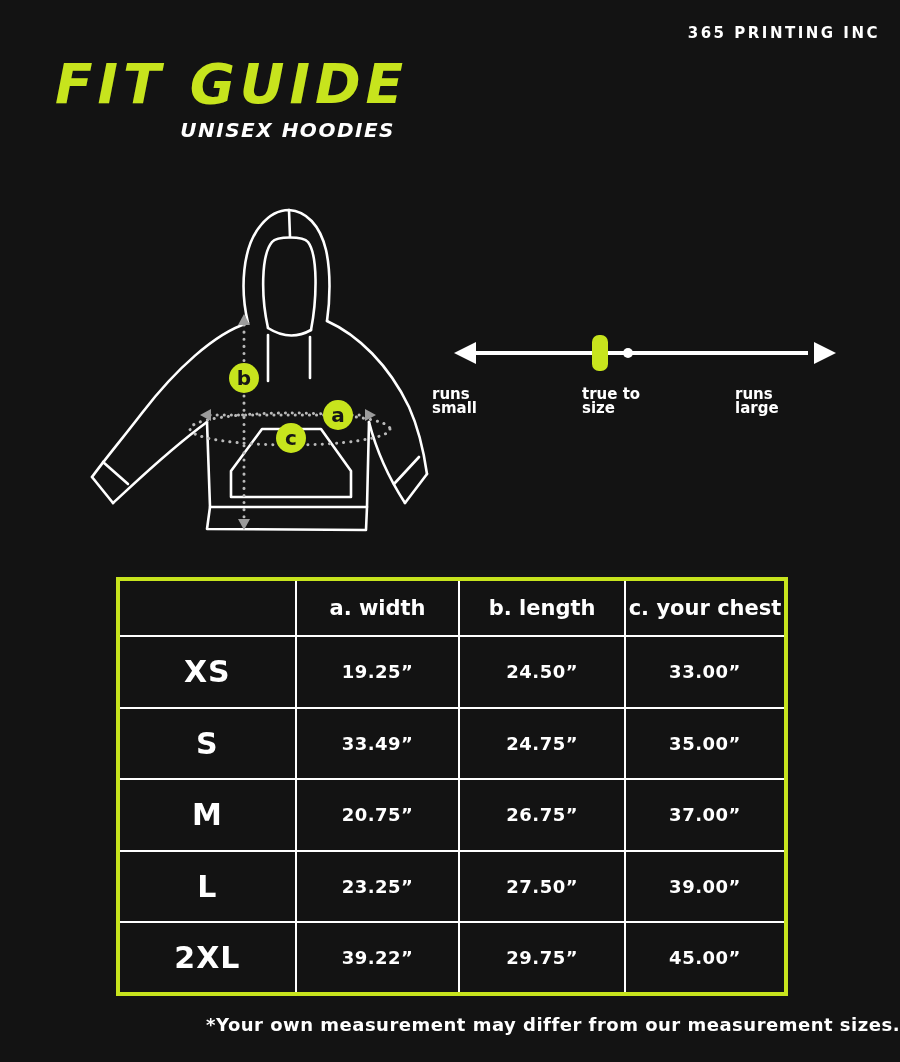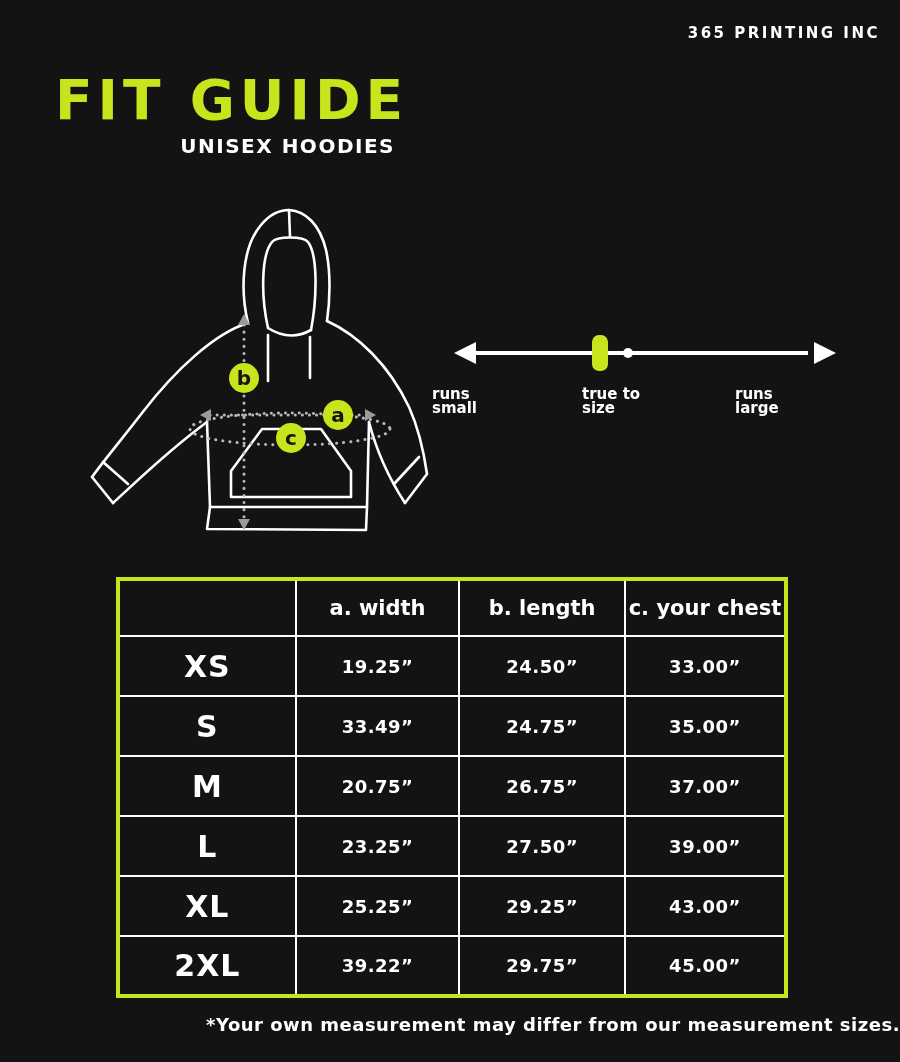--- a/index.html
+++ b/index.html
@@ -7,21 +7,21 @@
   body { background:#000; }
   .page {
     position:relative; width:900px; height:1062px; overflow:hidden;
     background:var(--bg); color:var(--ink);
     font-family:"DejaVu Sans","Liberation Sans",sans-serif;
   }
   .brand {
     position:absolute; top:24px; right:20px;
     font-size:15px; font-weight:bold; letter-spacing:2.5px; white-space:nowrap;
   }
-  .header { position:absolute; left:55px; top:72px; width:340px; }
+  .header { position:absolute; left:55px; top:56px; width:340px;font-style:italic; }
   .title {
     font-size:55px; font-weight:bold; letter-spacing:5px;
     color:var(--accent); line-height:1.05; white-space:nowrap;
   }
   .subtitle {
     font-size:20px; font-weight:bold; letter-spacing:1.5px;
     text-align:right; margin-top:4px; white-space:nowrap;
   }
   .hoodie-wrap { position:absolute; left:80px; top:195px; width:380px; height:360px; }
   .scale-wrap { position:absolute; left:450px; top:325px; width:390px; height:110px; }
@@ -172,26 +172,20 @@
         <td>26.75”</td>
         <td>37.00”</td>
       </tr>
       <tr>
         <td class="size-cell">L</td>
         <td>23.25”</td>
         <td>27.50”</td>
         <td>39.00”</td>
       </tr>
       <tr>
-        <td class="size-cell">XL</td>
-        <td>25.25”</td>
-        <td>29.25”</td>
-        <td>43.00”</td>
-      </tr>
-      <tr>
         <td class="size-cell">2XL</td>
         <td>39.22”</td>
         <td>29.75”</td>
         <td>45.00”</td>
       </tr>
     </tbody>
   </table>
 
   <div class="footnote">*Your own measurement may differ from our measurement sizes.</div>
 

